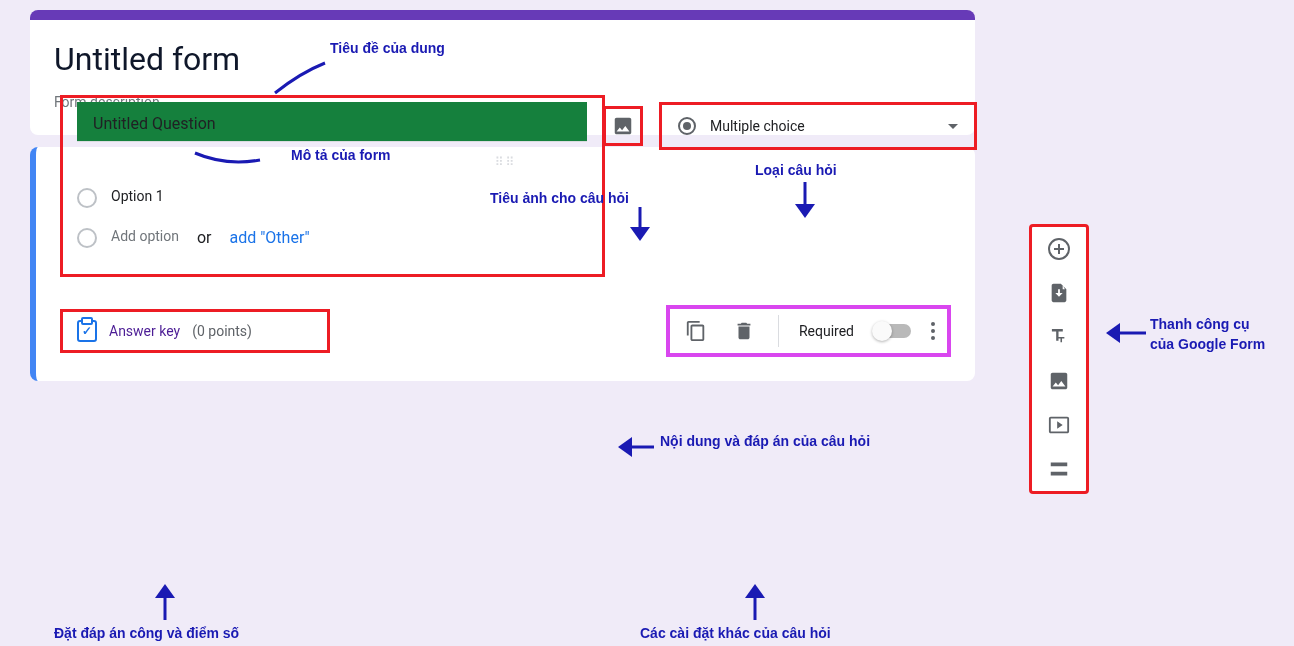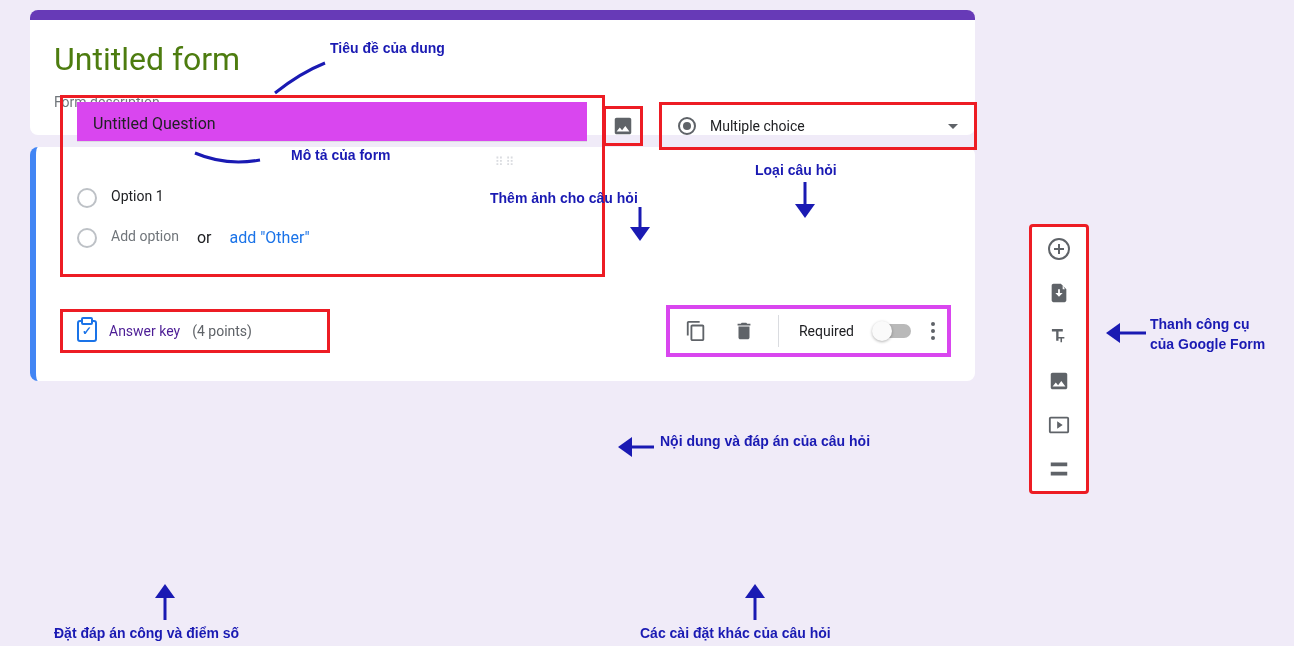--- a/index.html
+++ b/index.html
@@ -20,21 +20,21 @@
       border-radius: 8px;
       margin: 0 10px 12px 30px;
       width: 945px;
       border-top: 10px solid #673ab7;
       padding: 20px 24px 24px;
       position: relative;
     }
     .form-title {
       font-size: 32px;
       font-weight: 400;
-      color: #4d7c0f;
+      color: #0f172a;
       padding-bottom: 8px;
       display: inline-block;
     }
     .form-description {
       font-size: 14px;
       color: #70757a;
       margin-top: 8px;
       display: inline-block;
     }
     .question-card {
@@ -64,21 +64,21 @@
       flex: 0 0 auto;
       width: 510px;
     }
     .question-input {
       font-size: 16px;
       color: #202124;
       border: none;
       border-bottom: 1px solid #dadce0;
       width: 100%;
       padding: 12px 0 8px;
-      background: #d946ef;
+      background: #15803d;
       padding-left: 16px;
     }
     .image-btn {
       width: 40px;
       height: 40px;
       border: 3px solid #ed1c24;
       display: flex;
       align-items: center;
       justify-content: center;
       color: #5f6368;
@@ -314,21 +314,21 @@
         <span class="add-other">add "Other"</span>
       </div>
     </div>
 
     <div class="card-footer">
       <div class="answer-key-box">
         <div class="clipboard-icon">
             <span class="clipboard-check">✓</span>
           </div>
         <span class="answer-key-text">Answer key</span>
-        <span class="points-text">(4 points)</span>
+        <span class="points-text">(0 points)</span>
       </div>
       <div class="footer-right">
         <div class="icon-btn">
           <svg width="22" height="22" viewBox="0 0 24 24">
               <path fill="currentColor" d="M16 1H4c-1.1 0-2 .9-2 2v14h2V3h12V1zm3 4H8c-1.1 0-2 .9-2 2v14c0 1.1.9 2 2 2h11c1.1 0 2-.9 2-2V7c0-1.1-.9-2-2-2zm0 16H8V7h11v14z"></path>
             </svg>
         </div>
         <div class="icon-btn">
           <svg width="22" height="22" viewBox="0 0 24 24">
               <path fill="currentColor" d="M6 19c0 1.1.9 2 2 2h8c1.1 0 2-.9 2-2V7H6v12zM19 4h-3.5l-1-1h-5l-1 1H5v2h14V4z"></path>
@@ -383,21 +383,21 @@
 <div class="annotation" style="left:330px; top:40px;">Tiêu đề của dung</div>
 <svg class="annotation-svg" style="left:270px; top:58px;" width="60" height="40">
     <path class="arrow-path" d="M55 5 Q 30 15 5 35"></path>
   </svg>
 
 <div class="annotation" style="left:265px; top:147px;padding-left:26px;">Mô tả của form</div>
 <svg class="annotation-svg" style="left:190px; top:148px;" width="75" height="25">
     <path class="arrow-path" d="M5 5 Q 35 18 70 12"></path>
   </svg>
 
-<div class="annotation" style="left:490px; top:190px;">Thêm ảnh cho câu hỏi</div>
+<div class="annotation" style="left:490px; top:190px;">Tiêu ảnh cho câu hỏi</div>
 <svg class="annotation-svg" style="left:625px; top:205px;" width="30" height="40">
   <path class="arrow-path" d="M15 2 v20"></path>
     <path class="arrow-fill" d="M5 22 h20 l-10 14 z"></path>
 </svg>
 
 <div class="annotation" style="left:755px; top:162px;">Loại câu hỏi</div>
 <svg class="annotation-svg" style="left:790px; top:180px;" width="30" height="44">
   <path class="arrow-path" d="M15 2 v22"></path>
     <path class="arrow-fill" d="M5 24 h20 l-10 14 z"></path>
 </svg>

